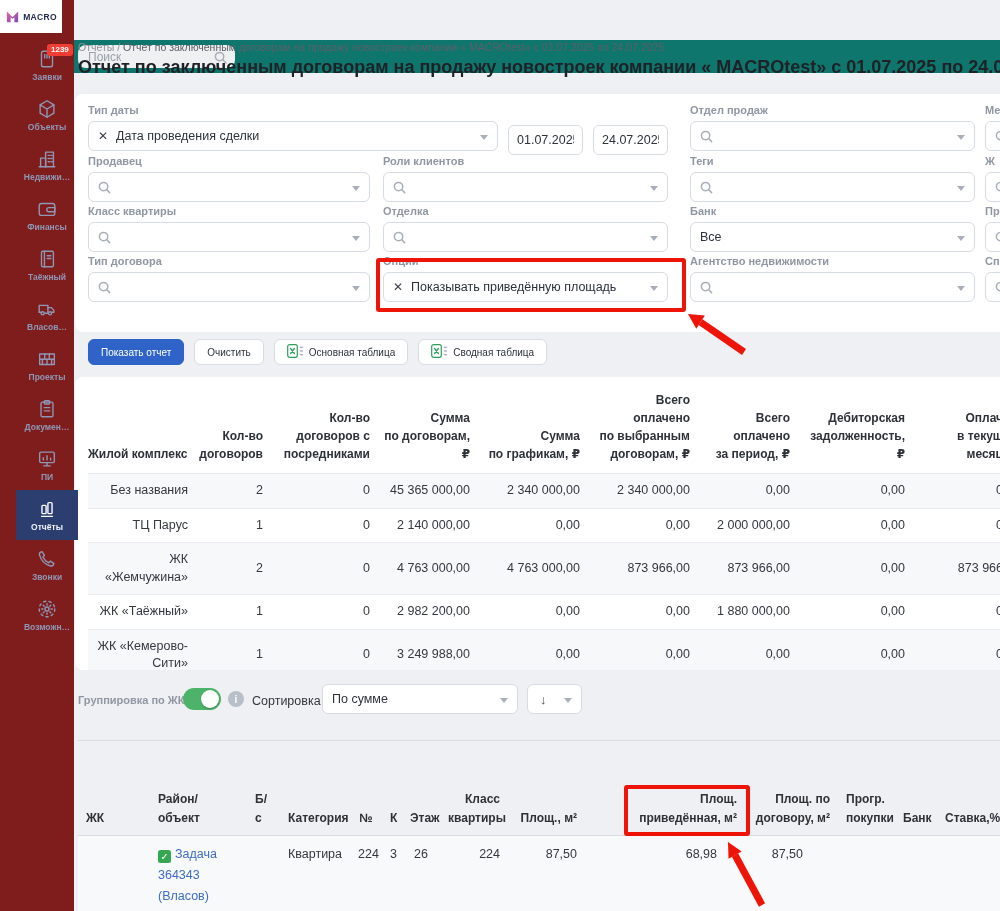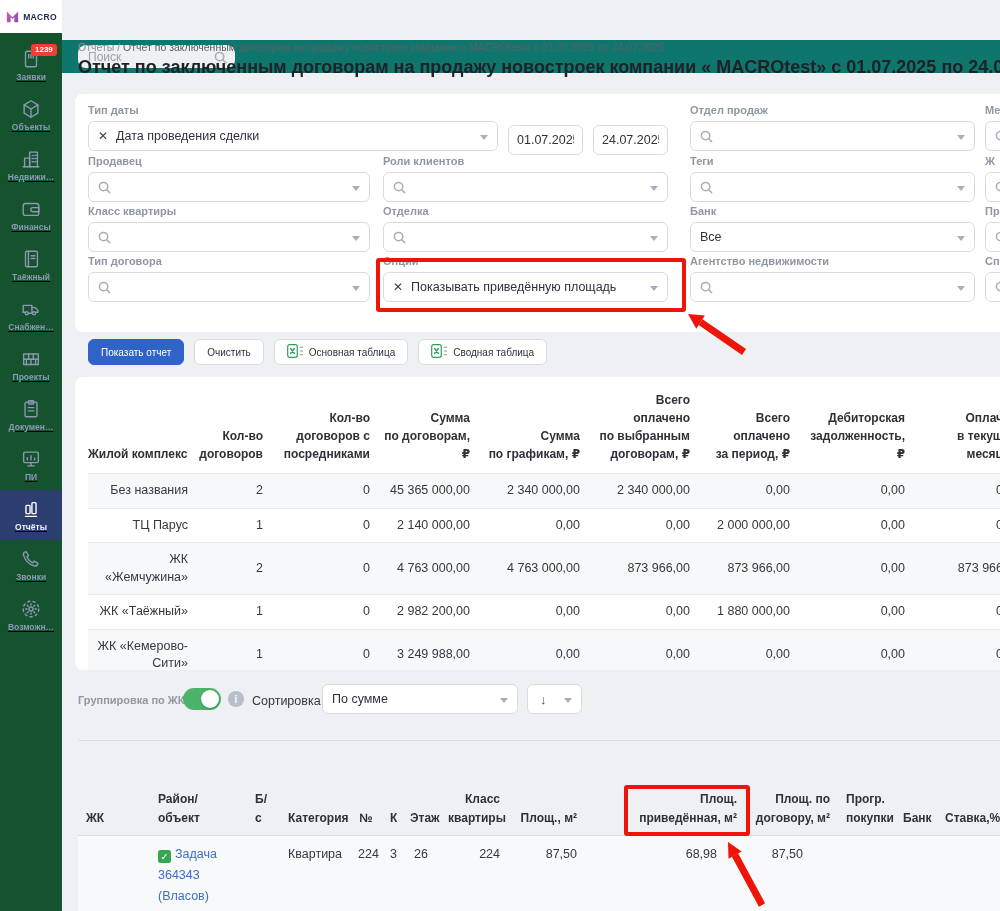--- a/index.html
+++ b/index.html
@@ -1,24 +1,24 @@
 <!DOCTYPE html>
 <html><head>
 <meta charset="utf-8">
 <style>
   * { margin:0; padding:0; box-sizing:border-box; }
   html,body { width:1000px; height:911px; }
   body { font-family:"Liberation Sans","DejaVu Sans",sans-serif; background:#eef0f3; overflow:hidden; }
   .canvas { position:relative; width:1000px; height:911px; overflow:hidden; background:#eef0f3; }
 
   
-  .sidebar { position:absolute; left:0; top:0; width:62px; height:911px; background:#14532d; z-index:5; }
+  .sidebar { position:absolute; left:0; top:0; width:74px; height:911px; background:#7f1d1d; z-index:5; }
   .logo { position:absolute; left:0; top:0; width:62px; height:33px; background:#fff; display:flex; align-items:center; justify-content:center; gap:3px; cursor:pointer; }
   .logo-text { font-size:8.5px; font-weight:800; color:#222a4e; letter-spacing:.3px; }
-  .nav { position:absolute; top:40px; left:0; width:62px;text-decoration:underline; }
+  .nav { position:absolute; top:40px; left:16px; width:62px; }
   .nav-item { height:50px; display:flex; flex-direction:column; align-items:center; justify-content:center; gap:2px; cursor:pointer; }
   .nav-item .ico { position:relative; width:22px; height:22px; }
   .nav-item svg { width:22px; height:22px; stroke:#8f97b6; fill:none; stroke-width:1.5; stroke-linecap:round; stroke-linejoin:round; }
   .nav-item .lbl { font-size:8.5px; font-weight:700; color:#8f97b6; white-space:nowrap; }
   .nav-item.active { background:#2c3e70; }
   .nav-item.active svg { stroke:#ffffff; }
   .nav-item.active .lbl { color:#eef1f8; }
   .badge { position:absolute; top:-4px; left:11px; background:#f23d33; color:#fff; font-size:8px; font-weight:700; padding:1px 4px; border-radius:3px; line-height:1.3; }
 
   
@@ -165,21 +165,21 @@
       <div class="nav-item">
         <span class="ico">
           <svg viewBox="0 0 24 24">
               <path d="M3.5 15.5V8h9.5v7.5"></path>
               <path d="M13 10.5h3.8l2.7 3v2h-1.8"></path>
               <circle cx="7.3" cy="16.7" r="1.7"></circle>
               <circle cx="15.3" cy="16.7" r="1.7"></circle>
               <path d="M3.5 15.5h2M9.2 16.7h4"></path>
             </svg>
         </span>
-        <span class="lbl">Снабжен…</span>
+        <span class="lbl">Власов…</span>
       </div>
 
       <div class="nav-item">
         <span class="ico">
           <svg viewBox="0 0 24 24">
               <rect x="4" y="6.5" width="16" height="11.5"></rect>
               <path d="M4 12.25h16"></path>
               <path d="M9.5 6.5v5.75M14.5 6.5v5.75"></path>
               <path d="M7 12.25V18M12 12.25V18M17 12.25V18"></path>
             </svg>

